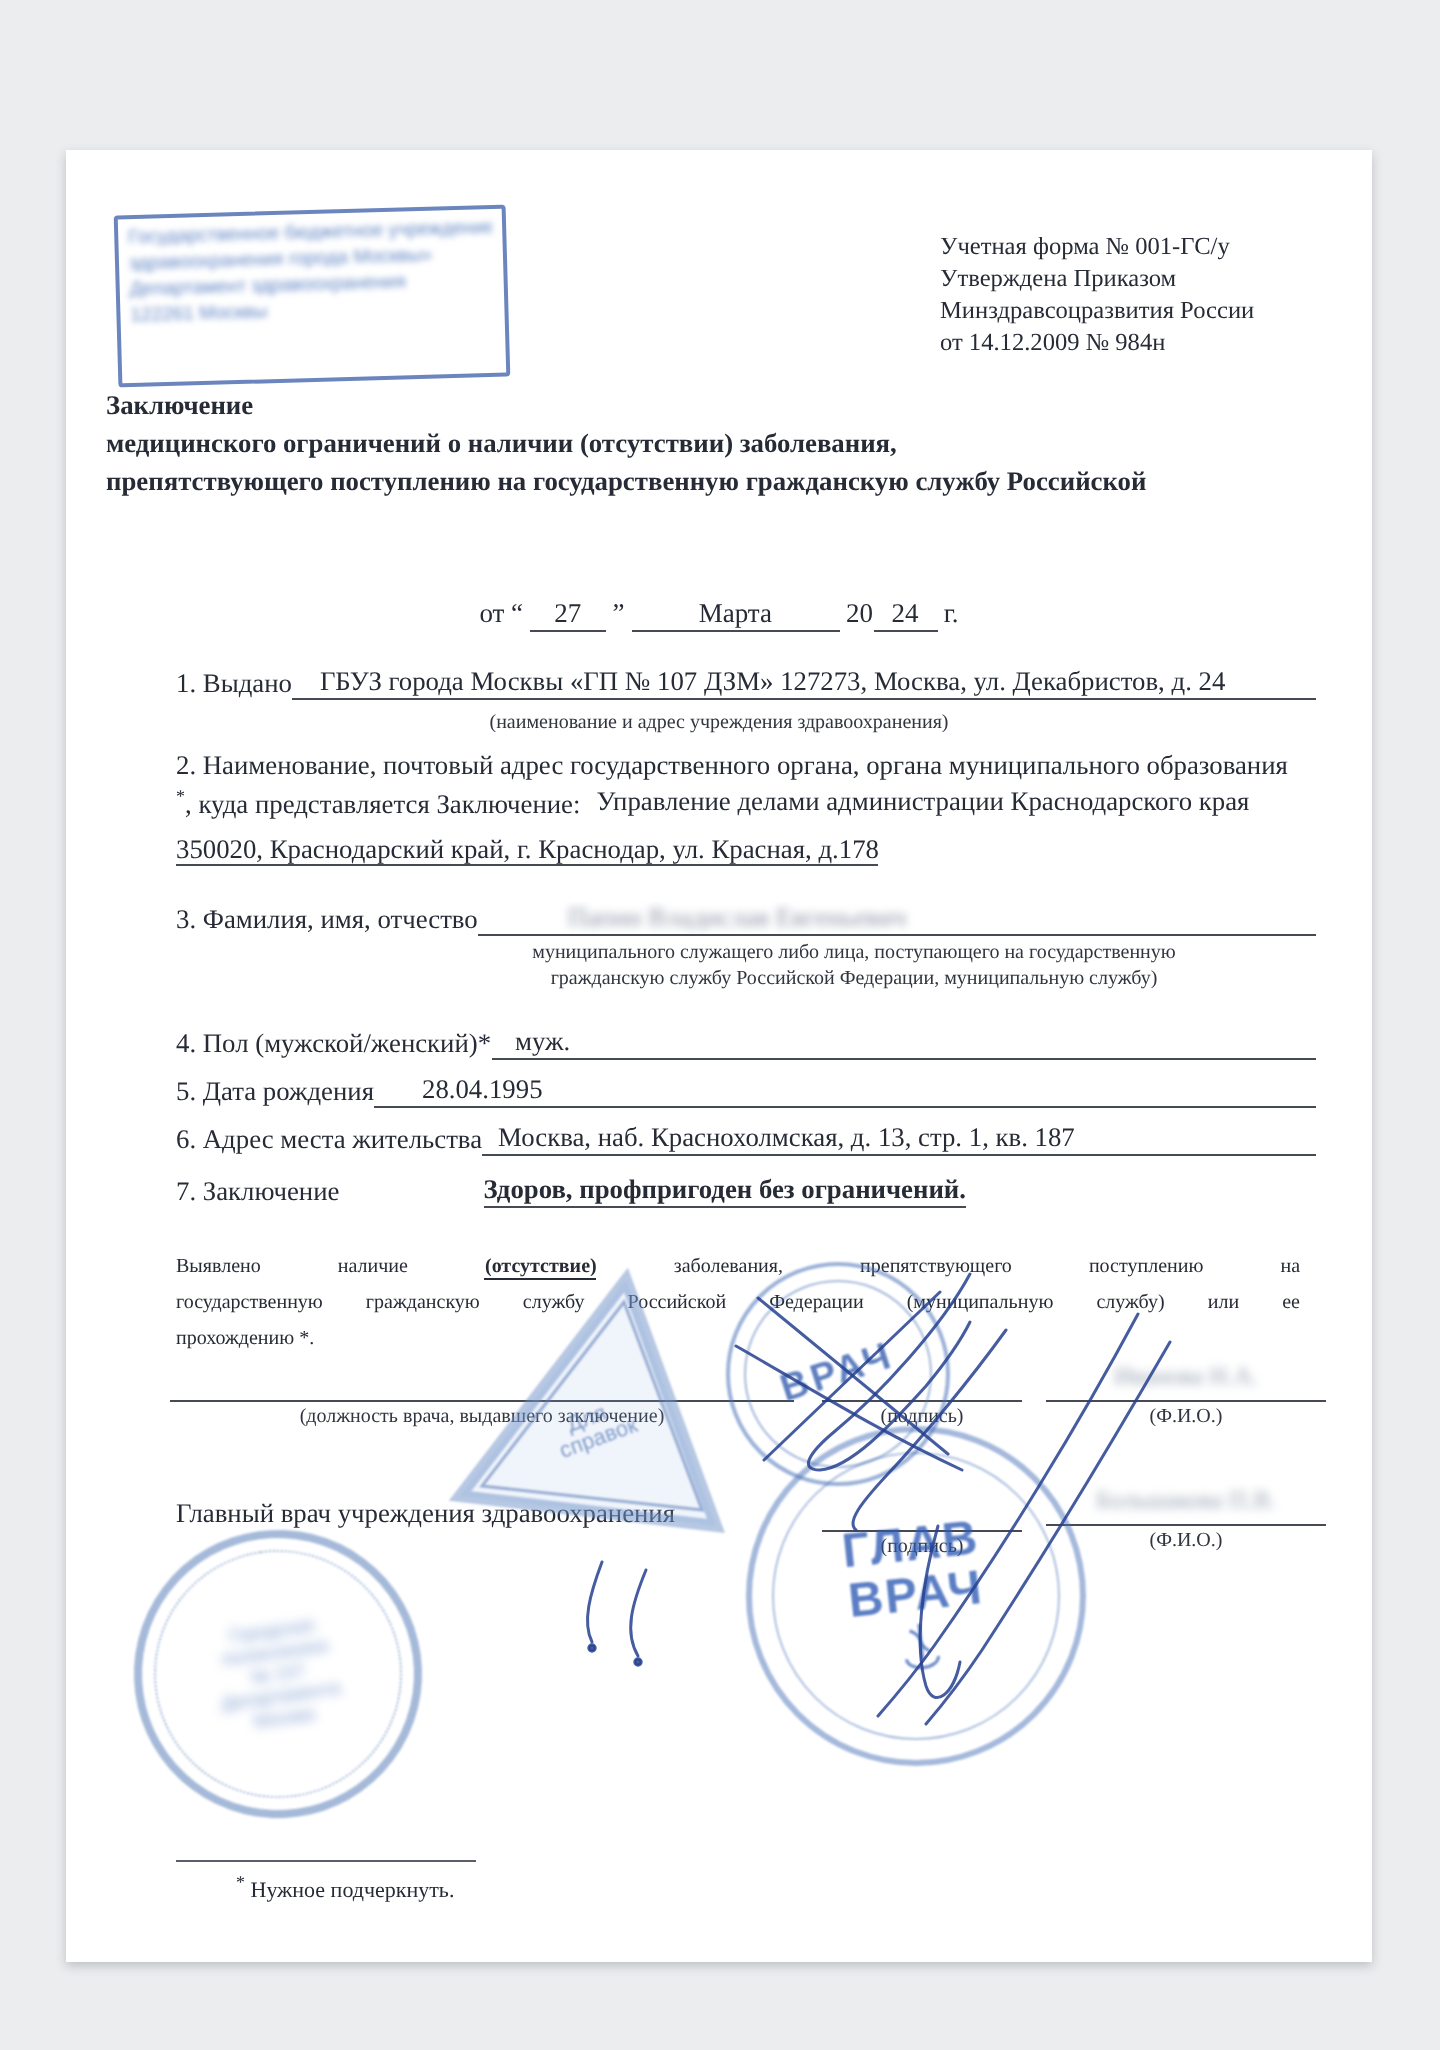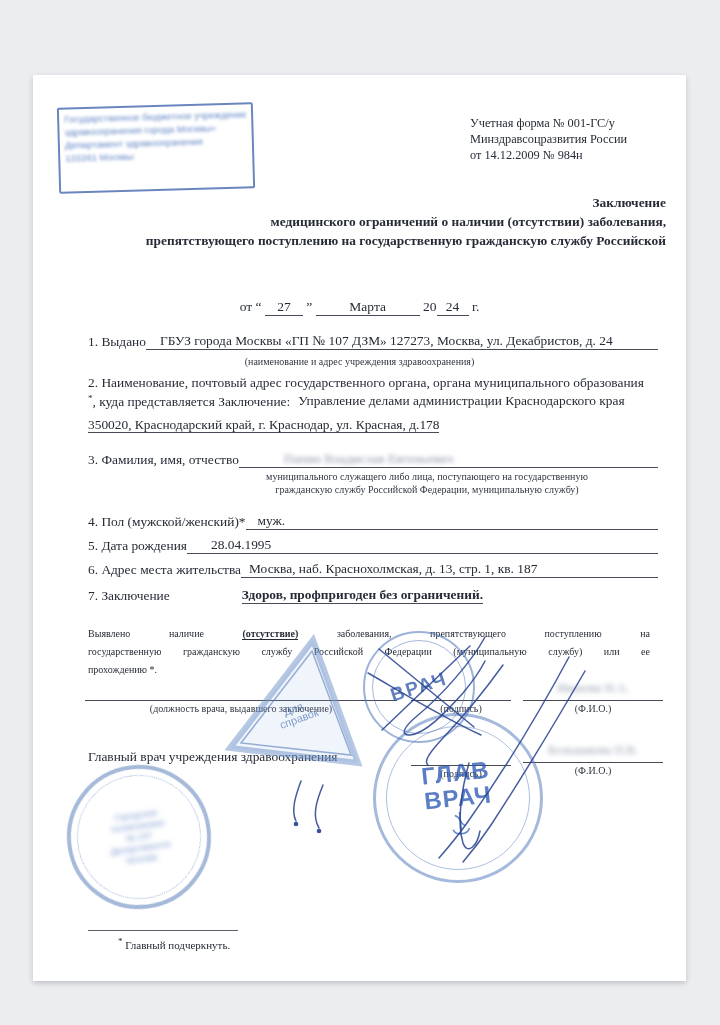--- a/index.html
+++ b/index.html
@@ -13,21 +13,21 @@
   .corner-stamp{left:25px;top:30px;width:192px;height:82px;border:2.5px solid rgba(58,92,168,.75);
                 transform:rotate(-1.6deg);border-radius:2px;}
   .corner-stamp .inner{position:absolute;inset:3px 5px;filter:blur(1.7px);color:#5f84c4;
                 font-size:9.5px;line-height:13px;font-family:"Liberation Sans",sans-serif;}
   .corner-stamp .inner div{white-space:nowrap;overflow:hidden;}
 
   
   .form-code{left:437px;top:40px;width:200px;font-size:12.3px;line-height:16px;}
 
   
-  .title{left:20px;right:20px;top:118px;text-align:right;font-weight:bold;font-size:13.4px;line-height:19px;}
+  .title{left:20px;right:20px;top:118px;text-align:left;font-weight:bold;font-size:13.4px;line-height:19px;}
 
   
   .date-line{left:0;right:0;top:224px;text-align:center;font-size:13.5px;}
   .u{border-bottom:1px solid #454a55;display:inline-block;text-align:center;}
   .d-day{min-width:38px;}
   .d-month{min-width:104px;}
   .d-year{min-width:32px;}
 
   
   .row{left:55px;right:28px;display:flex;font-size:13.4px;align-items:flex-end;}
@@ -84,20 +84,21 @@
       <div class="inner">
         <div>Государственное бюджетное учреждение</div>
         <div>здравоохранения  города  Москвы»</div>
         <div>Департамент здравоохранения</div>
         <div>122261                    Москвы</div>
       </div>
     </div>
 
     <div class="abs form-code">
       <div>Учетная форма № 001-ГС/у</div>
+      <div>Утверждена Приказом</div>
       <div>Минздравсоцразвития России</div>
       <div>от 14.12.2009 № 984н</div>
     </div>
 
     <div class="abs title">
       <div>Заключение</div>
       <div>медицинского ограничений о наличии (отсутствии) заболевания,</div>
       <div>препятствующего поступлению на государственную гражданскую службу Российской</div>
     </div>
 
@@ -232,17 +233,17 @@
         <path d="M268,706 C262,722 258,736 263,746"></path>
           <circle cx="263" cy="749" r="1.6" fill="rgba(36,64,143,.85)"></circle>
         <path d="M290,710 C283,727 279,741 286,753"></path>
           <circle cx="286" cy="756" r="1.6" fill="rgba(36,64,143,.85)"></circle>
       </g>
     </svg>
 
     <div class="abs footnote-line"></div>
     <div class="abs footnote">
       <sup class="sup">*</sup>
-      <span>Главный подчеркнуть.</span>
+      <span>Нужное подчеркнуть.</span>
     </div>
 
   </div>
 </div>
 
 </body></html>

